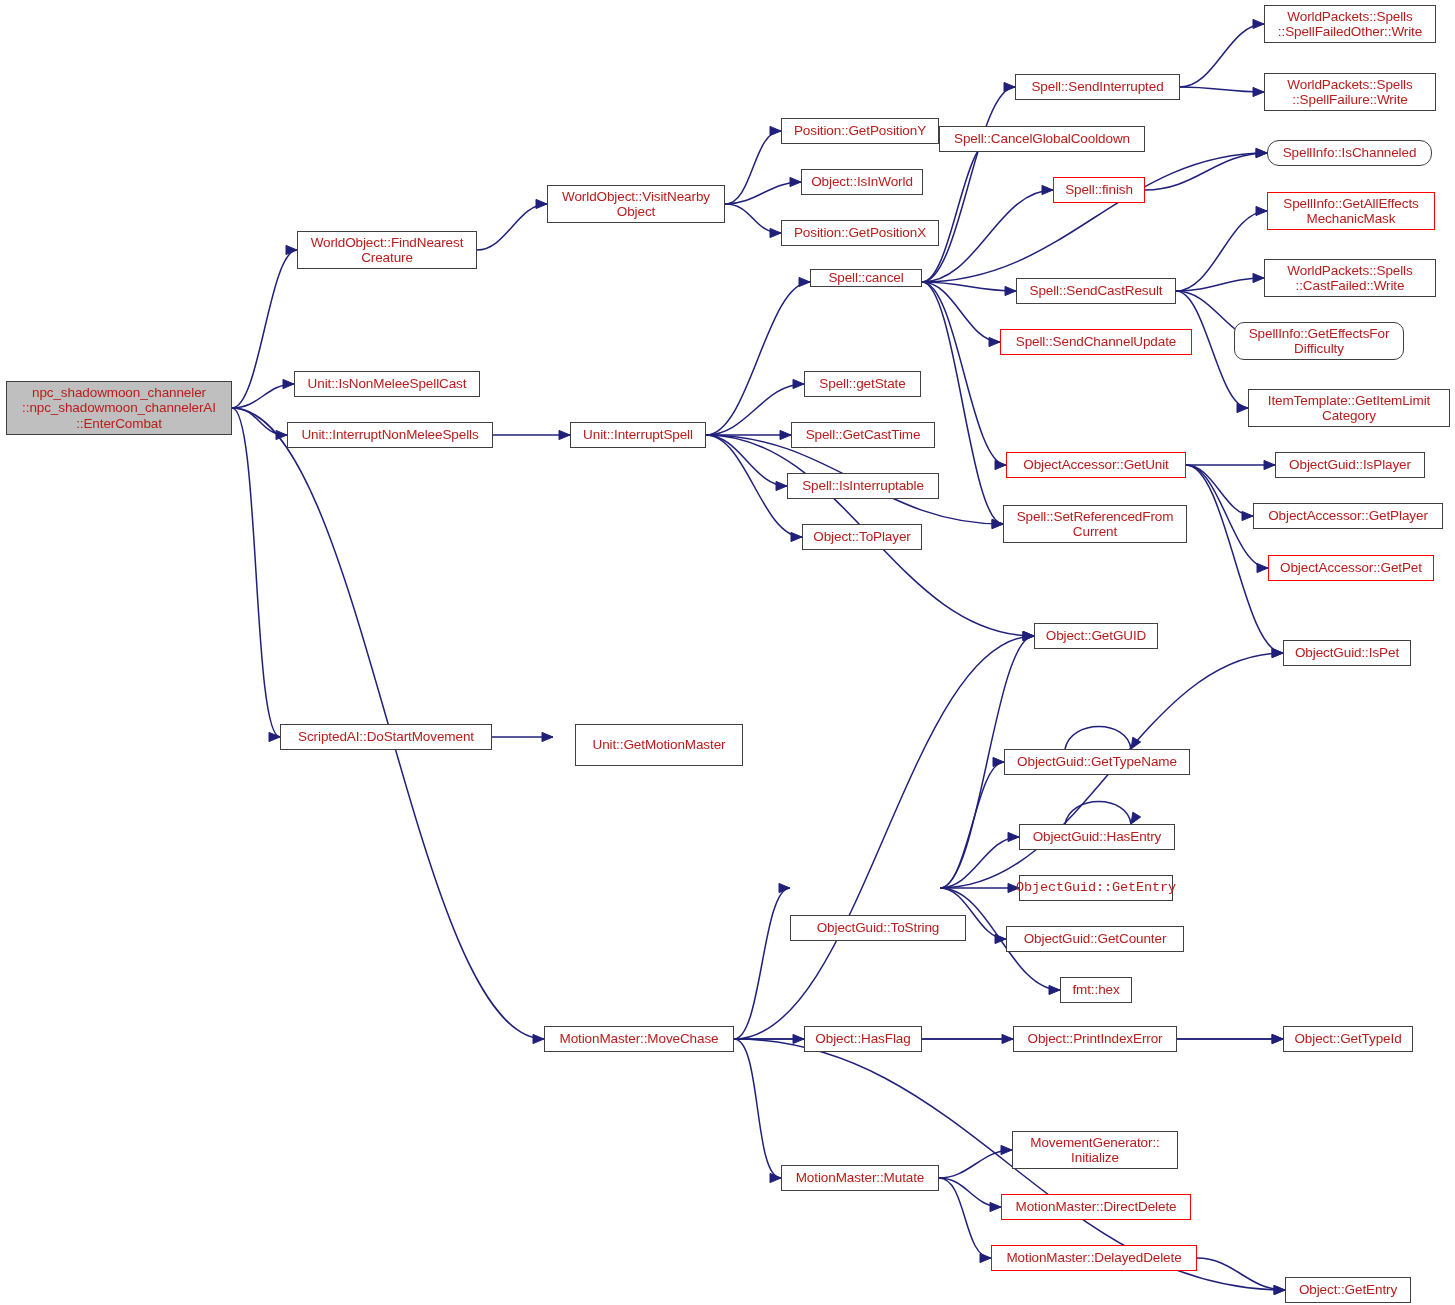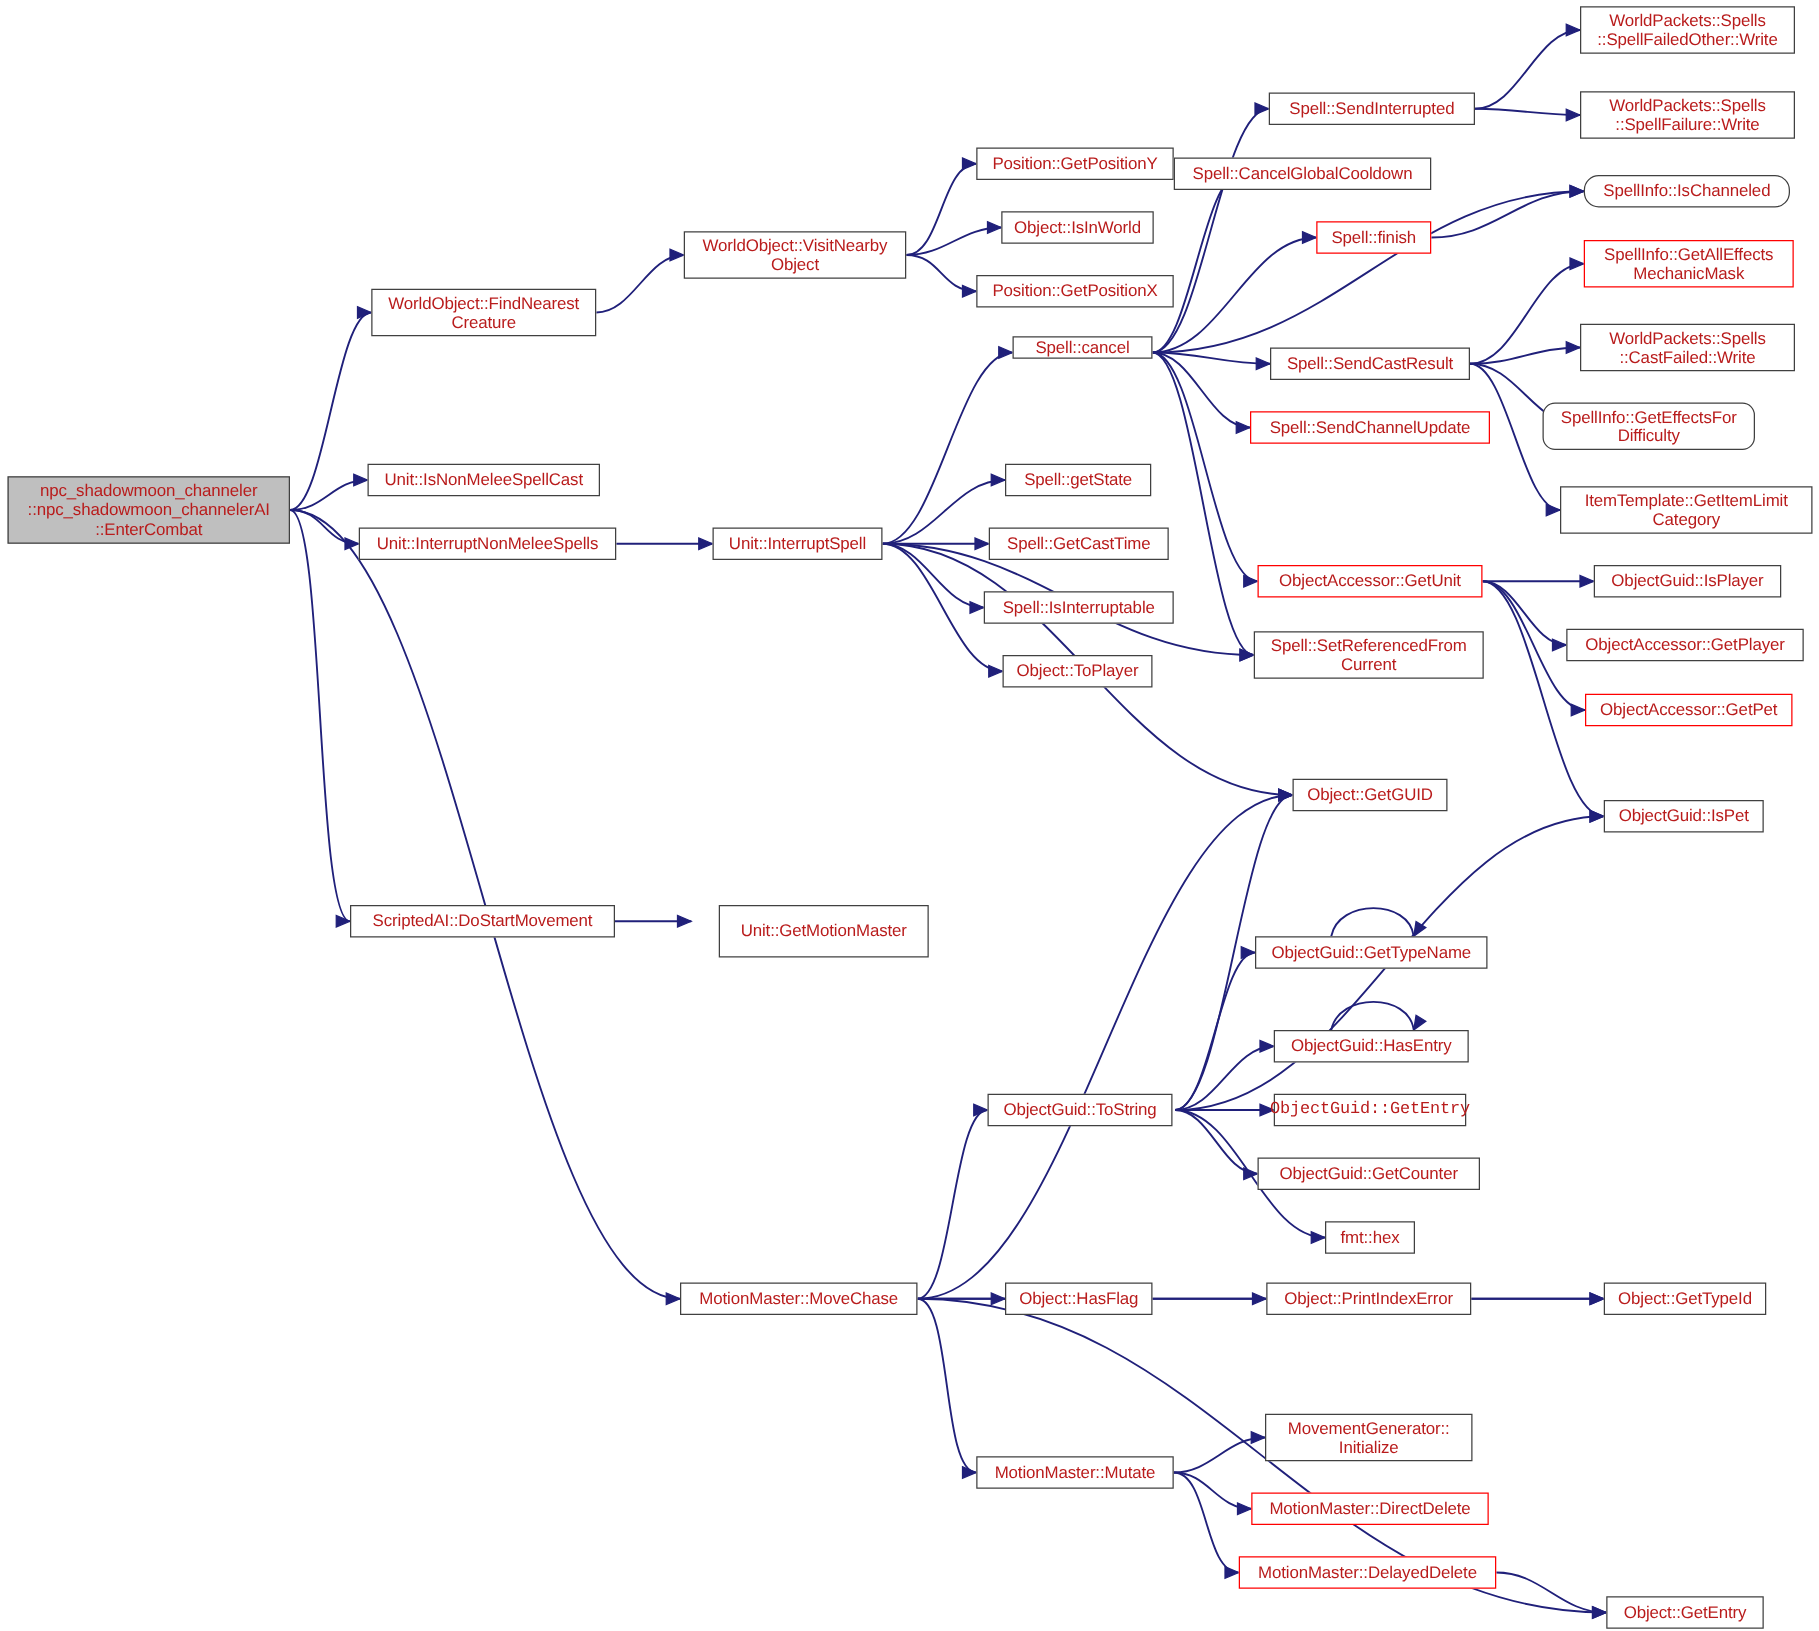--- a/index.html
+++ b/index.html
@@ -200,21 +200,21 @@
 Current</div>
       <div class="node" style="left: 1275px; top: 452px; width: 150px; height: 26px;">ObjectGuid::IsPlayer</div>
       <div class="node" style="left: 1253px; top: 503px; width: 190px; height: 26px;">ObjectAccessor::GetPlayer</div>
       <div class="node red" style="left: 1268px; top: 555px; width: 166px; height: 26px;">ObjectAccessor::GetPet</div>
       <div class="node" style="left: 1034px; top: 623px; width: 124px; height: 26px;">Object::GetGUID</div>
       <div class="node" style="left: 1283px; top: 640px; width: 128px; height: 26px;">ObjectGuid::IsPet</div>
       <div class="node" style="left: 280px; top: 724px; width: 212px; height: 26px;">ScriptedAI::DoStartMovement</div>
       <div class="node" style="left: 553px; top: 724px; width: 168px; height: 42px; margin-left: 22px;">Unit::GetMotionMaster</div>
       <div class="node" style="left: 1004px; top: 749px; width: 186px; height: 26px;">ObjectGuid::GetTypeName</div>
       <div class="node" style="left: 1019px; top: 824px; width: 156px; height: 26px;">ObjectGuid::HasEntry</div>
-      <div class="node" style="left: 790px; top: 875px; width: 148px; height: 26px;">ObjectGuid::ToString</div>
+      <div class="node" style="left: 790px; top: 915px; width: 176px; height: 26px;">ObjectGuid::ToString</div>
       <div class="node" style="left: 1019px; top: 875px; width: 154px; height: 26px; font-family: Liberation Mono, monospace;">ObjectGuid::GetEntry</div>
       <div class="node" style="left: 1006px; top: 926px; width: 178px; height: 26px;">ObjectGuid::GetCounter</div>
       <div class="node" style="left: 1060px; top: 977px; width: 72px; height: 26px;">fmt::hex</div>
       <div class="node" style="left: 544px; top: 1026px; width: 190px; height: 26px;">MotionMaster::MoveChase</div>
       <div class="node" style="left: 804px; top: 1026px; width: 118px; height: 26px;">Object::HasFlag</div>
       <div class="node" style="left: 1013px; top: 1026px; width: 164px; height: 26px;">Object::PrintIndexError</div>
       <div class="node" style="left: 1283px; top: 1026px; width: 130px; height: 26px;">Object::GetTypeId</div>
       <div class="node" style="left: 781px; top: 1165px; width: 158px; height: 26px;">MotionMaster::Mutate</div>
       <div class="node" style="left: 1012px; top: 1131px; width: 166px; height: 38px;">MovementGenerator::
 Initialize</div>

